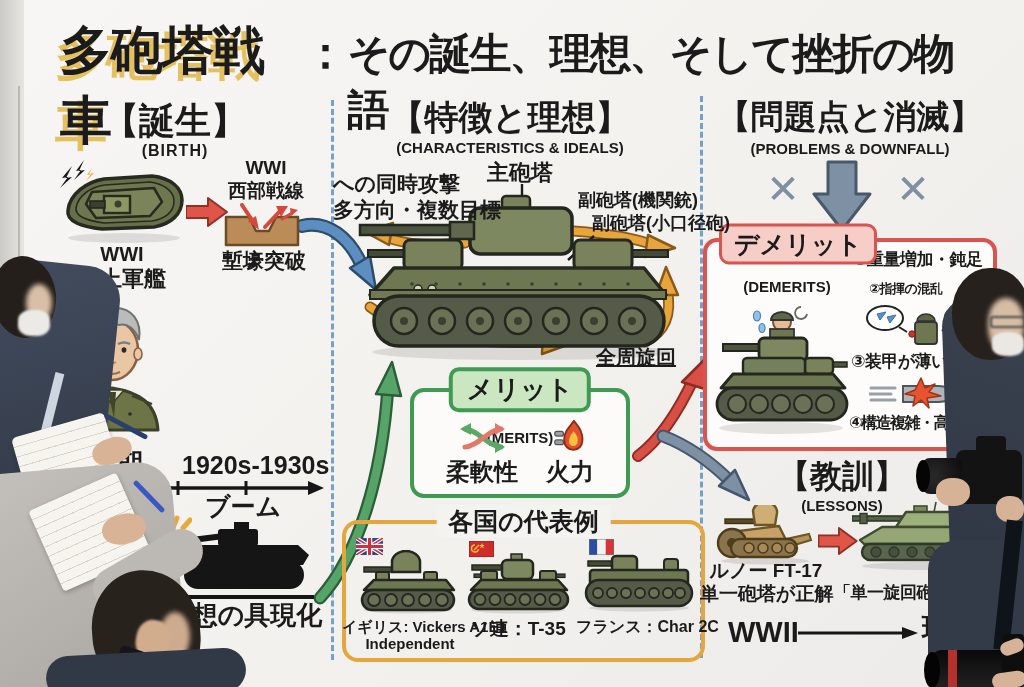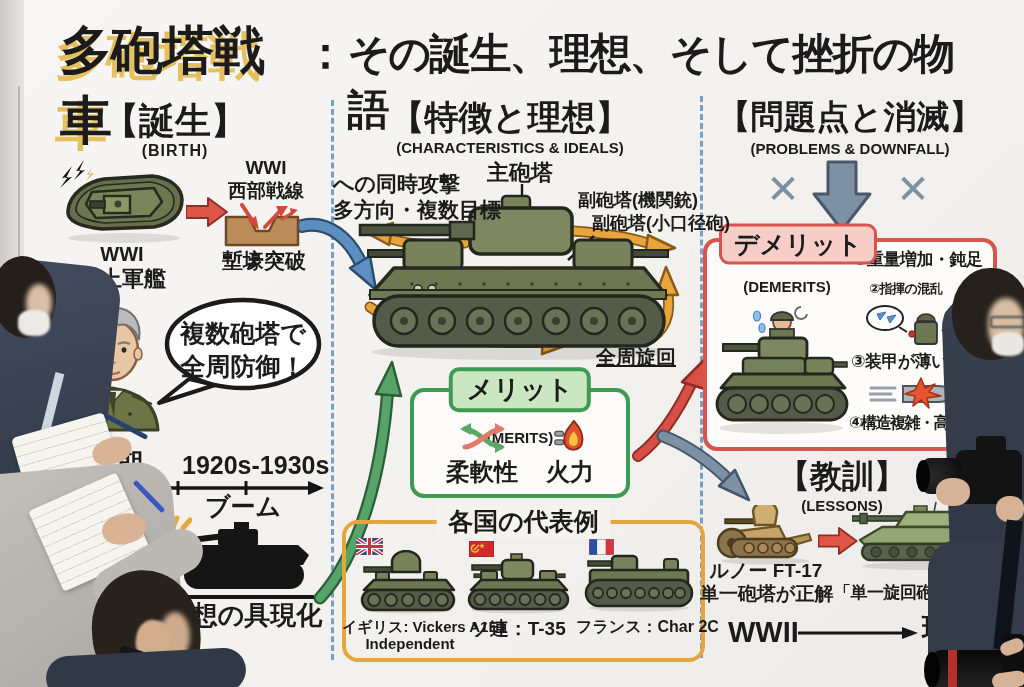--- a/index.html
+++ b/index.html
@@ -95,31 +95,20 @@
     <ellipse cx="28" cy="56" rx="4" ry="6" fill="#e9c6a4" stroke="#8a5f41" stroke-width="1.5"></ellipse>
     <ellipse cx="80" cy="56" rx="4" ry="6" fill="#e9c6a4" stroke="#8a5f41" stroke-width="1.5"></ellipse>
     <path d="M38,46 Q44,43 50,46" stroke="#7b7f82" stroke-width="2.5" fill="none"></path>
     <path d="M60,46 Q66,43 72,46" stroke="#7b7f82" stroke-width="2.5" fill="none"></path>
     <ellipse cx="44" cy="52" rx="2.4" ry="2.8" fill="#2e2a26"></ellipse>
     <ellipse cx="66" cy="52" rx="2.4" ry="2.8" fill="#2e2a26"></ellipse>
     <path d="M54,52 L53,64 Q55,66 58,64" stroke="#b08a64" stroke-width="1.8" fill="none"></path>
     <path d="M46,74 Q54,78 62,74" stroke="#9a6f4c" stroke-width="2" fill="none"></path>
   </svg>
 
-  <div class="abs" style="left:155px;top:297px;width:168px;height:110px;z-index:3;">
-    <svg width="168" height="110" viewBox="0 0 168 110" style="position:absolute;left:0;top:0;">
-      <polygon points="34,82 4,106 60,88" fill="#ffffff" stroke="#1b1b1b" stroke-width="4" stroke-linejoin="round"></polygon>
-      <ellipse cx="88" cy="47" rx="76" ry="44" fill="#ffffff" stroke="#1b1b1b" stroke-width="4.5"></ellipse>
-      <ellipse cx="70" cy="62" rx="30" ry="20" fill="#ffffff"></ellipse>
-    </svg>
-    <div class="t tc" style="left:14px;top:20px;width:148px;font-size:25px;line-height:1.3;">
-      <div>複数砲塔で</div>
-      <div>全周防御！</div>
-    </div>
-  </div>
 
   <div class="t" style="left:62px;top:448px;font-size:27px;">戦間期</div>
   <div class="t" style="left:182px;top:451px;font-size:25px;">1920s-1930s</div>
   <svg class="abs" style="left:58px;top:478px;z-index:3;" width="268" height="18" viewBox="0 0 268 18">
     <line x1="2" y1="10" x2="250" y2="10" stroke="#161616" stroke-width="3.5"></line>
     <polygon points="250,3 266,10 250,17" fill="#161616"></polygon>
     <line x1="57" y1="3" x2="57" y2="17" stroke="#161616" stroke-width="3"></line>
     <line x1="120" y1="3" x2="120" y2="17" stroke="#161616" stroke-width="3"></line>
     <line x1="188" y1="3" x2="188" y2="17" stroke="#161616" stroke-width="3"></line>
   </svg>

